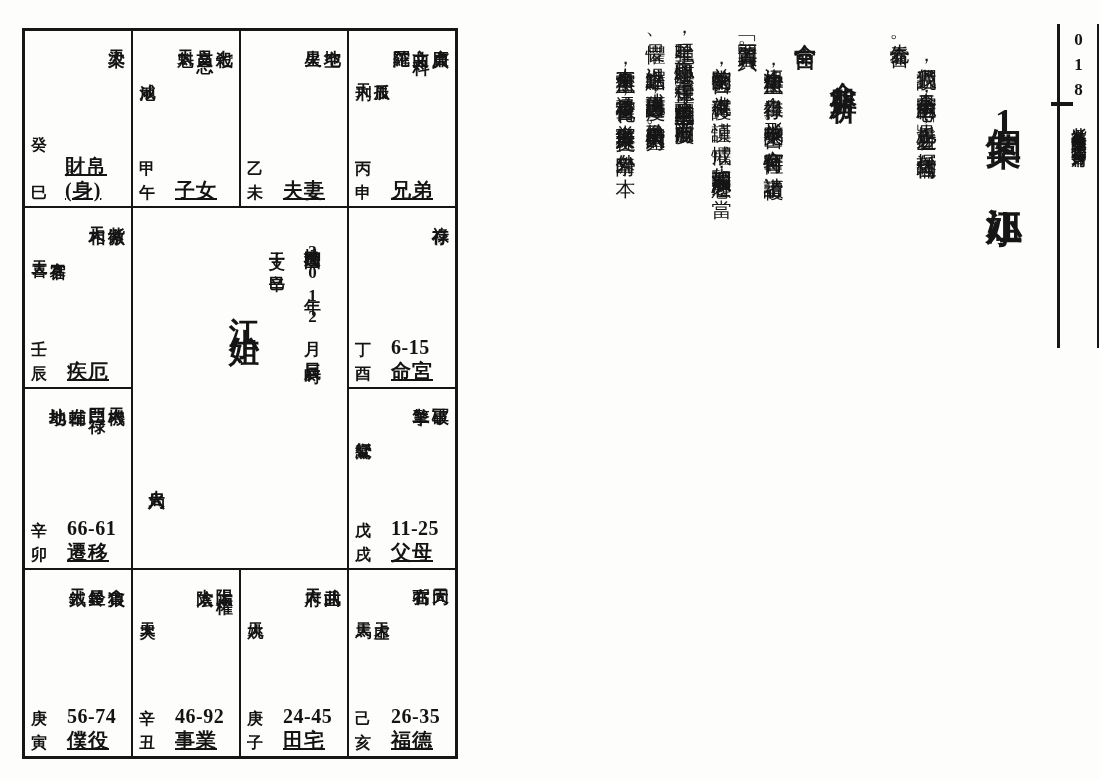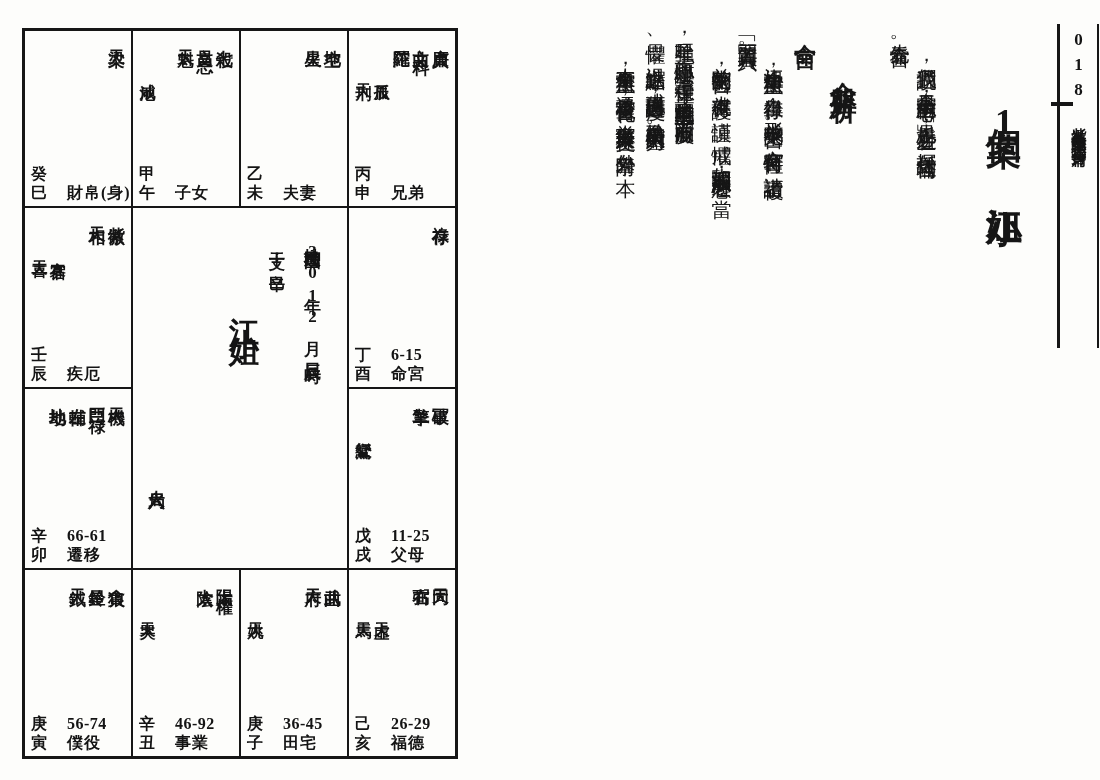--- a/index.html
+++ b/index.html
@@ -39,22 +39,22 @@
   .minors{
     position:absolute;top:40px;left:5px;
     writing-mode:vertical-rl;text-orientation:upright;
     font-size:16px;line-height:1.15;letter-spacing:1px;font-weight:600;
   }
   .minors span{display:block;}
 
   .cbot{position:absolute;left:6px;bottom:4px;font-size:16px;font-weight:600;line-height:1.2;}
   .bl{display:flex;align-items:flex-end;}
   .stem{display:inline-block;width:18px;margin-right:18px;}
-  .age{font-size:16px;letter-spacing:.5px;text-align:right;}
-  .plabel{font-size:16px;letter-spacing:1px;}
+  .age{font-size:20px;letter-spacing:.5px;text-align:right;}
+  .plabel{font-size:20px;letter-spacing:1px;text-decoration:underline;}
 
   
   .birth{position:absolute;top:26px;right:26px;font-size:17px;letter-spacing:2px;line-height:1;font-weight:600;}
   .ganzhi{position:absolute;top:32px;right:62px;font-size:16px;letter-spacing:2px;line-height:1;font-weight:600;}
   .cname{position:absolute;top:86px;right:88px;font-size:30px;letter-spacing:10px;line-height:1;font-weight:bold;}
   .bureau{position:absolute;top:268px;left:15px;font-size:17px;letter-spacing:2px;line-height:1;font-weight:600;}
 
   
   .vcol{
     position:absolute;
@@ -294,42 +294,42 @@
     <div class="stars">
         <div class="star">武曲</div>
         <div class="star">天府</div>
       </div>
     <div class="minors">
         <span>天姚</span>
       </div>
     <div class="cbot">
       <div class="bl">
           <span class="stem">庚</span>
-          <span class="age">36-45</span>
+          <span class="age">24-45</span>
         </div>
       <div class="bl">
           <span class="stem">子</span>
           <span class="plabel">田宅</span>
         </div>
     </div>
   </div>
 
   <div class="cell r4c4">
     <div class="stars">
         <div class="star">天同</div>
         <div class="star">右弼</div>
       </div>
     <div class="minors">
         <span>天虛</span>
         <span>天馬</span>
       </div>
     <div class="cbot">
       <div class="bl">
           <span class="stem">己</span>
-          <span class="age">26-29</span>
+          <span class="age">26-35</span>
         </div>
       <div class="bl">
           <span class="stem">亥</span>
           <span class="plabel">福德</span>
         </div>
     </div>
   </div>
 </div>
 
 <div class="vcol" style="left:916px;top:52px;">我們説過，命宮是十二宮位的中心，也是「心」之所在，探討任一宮位均需</div>

